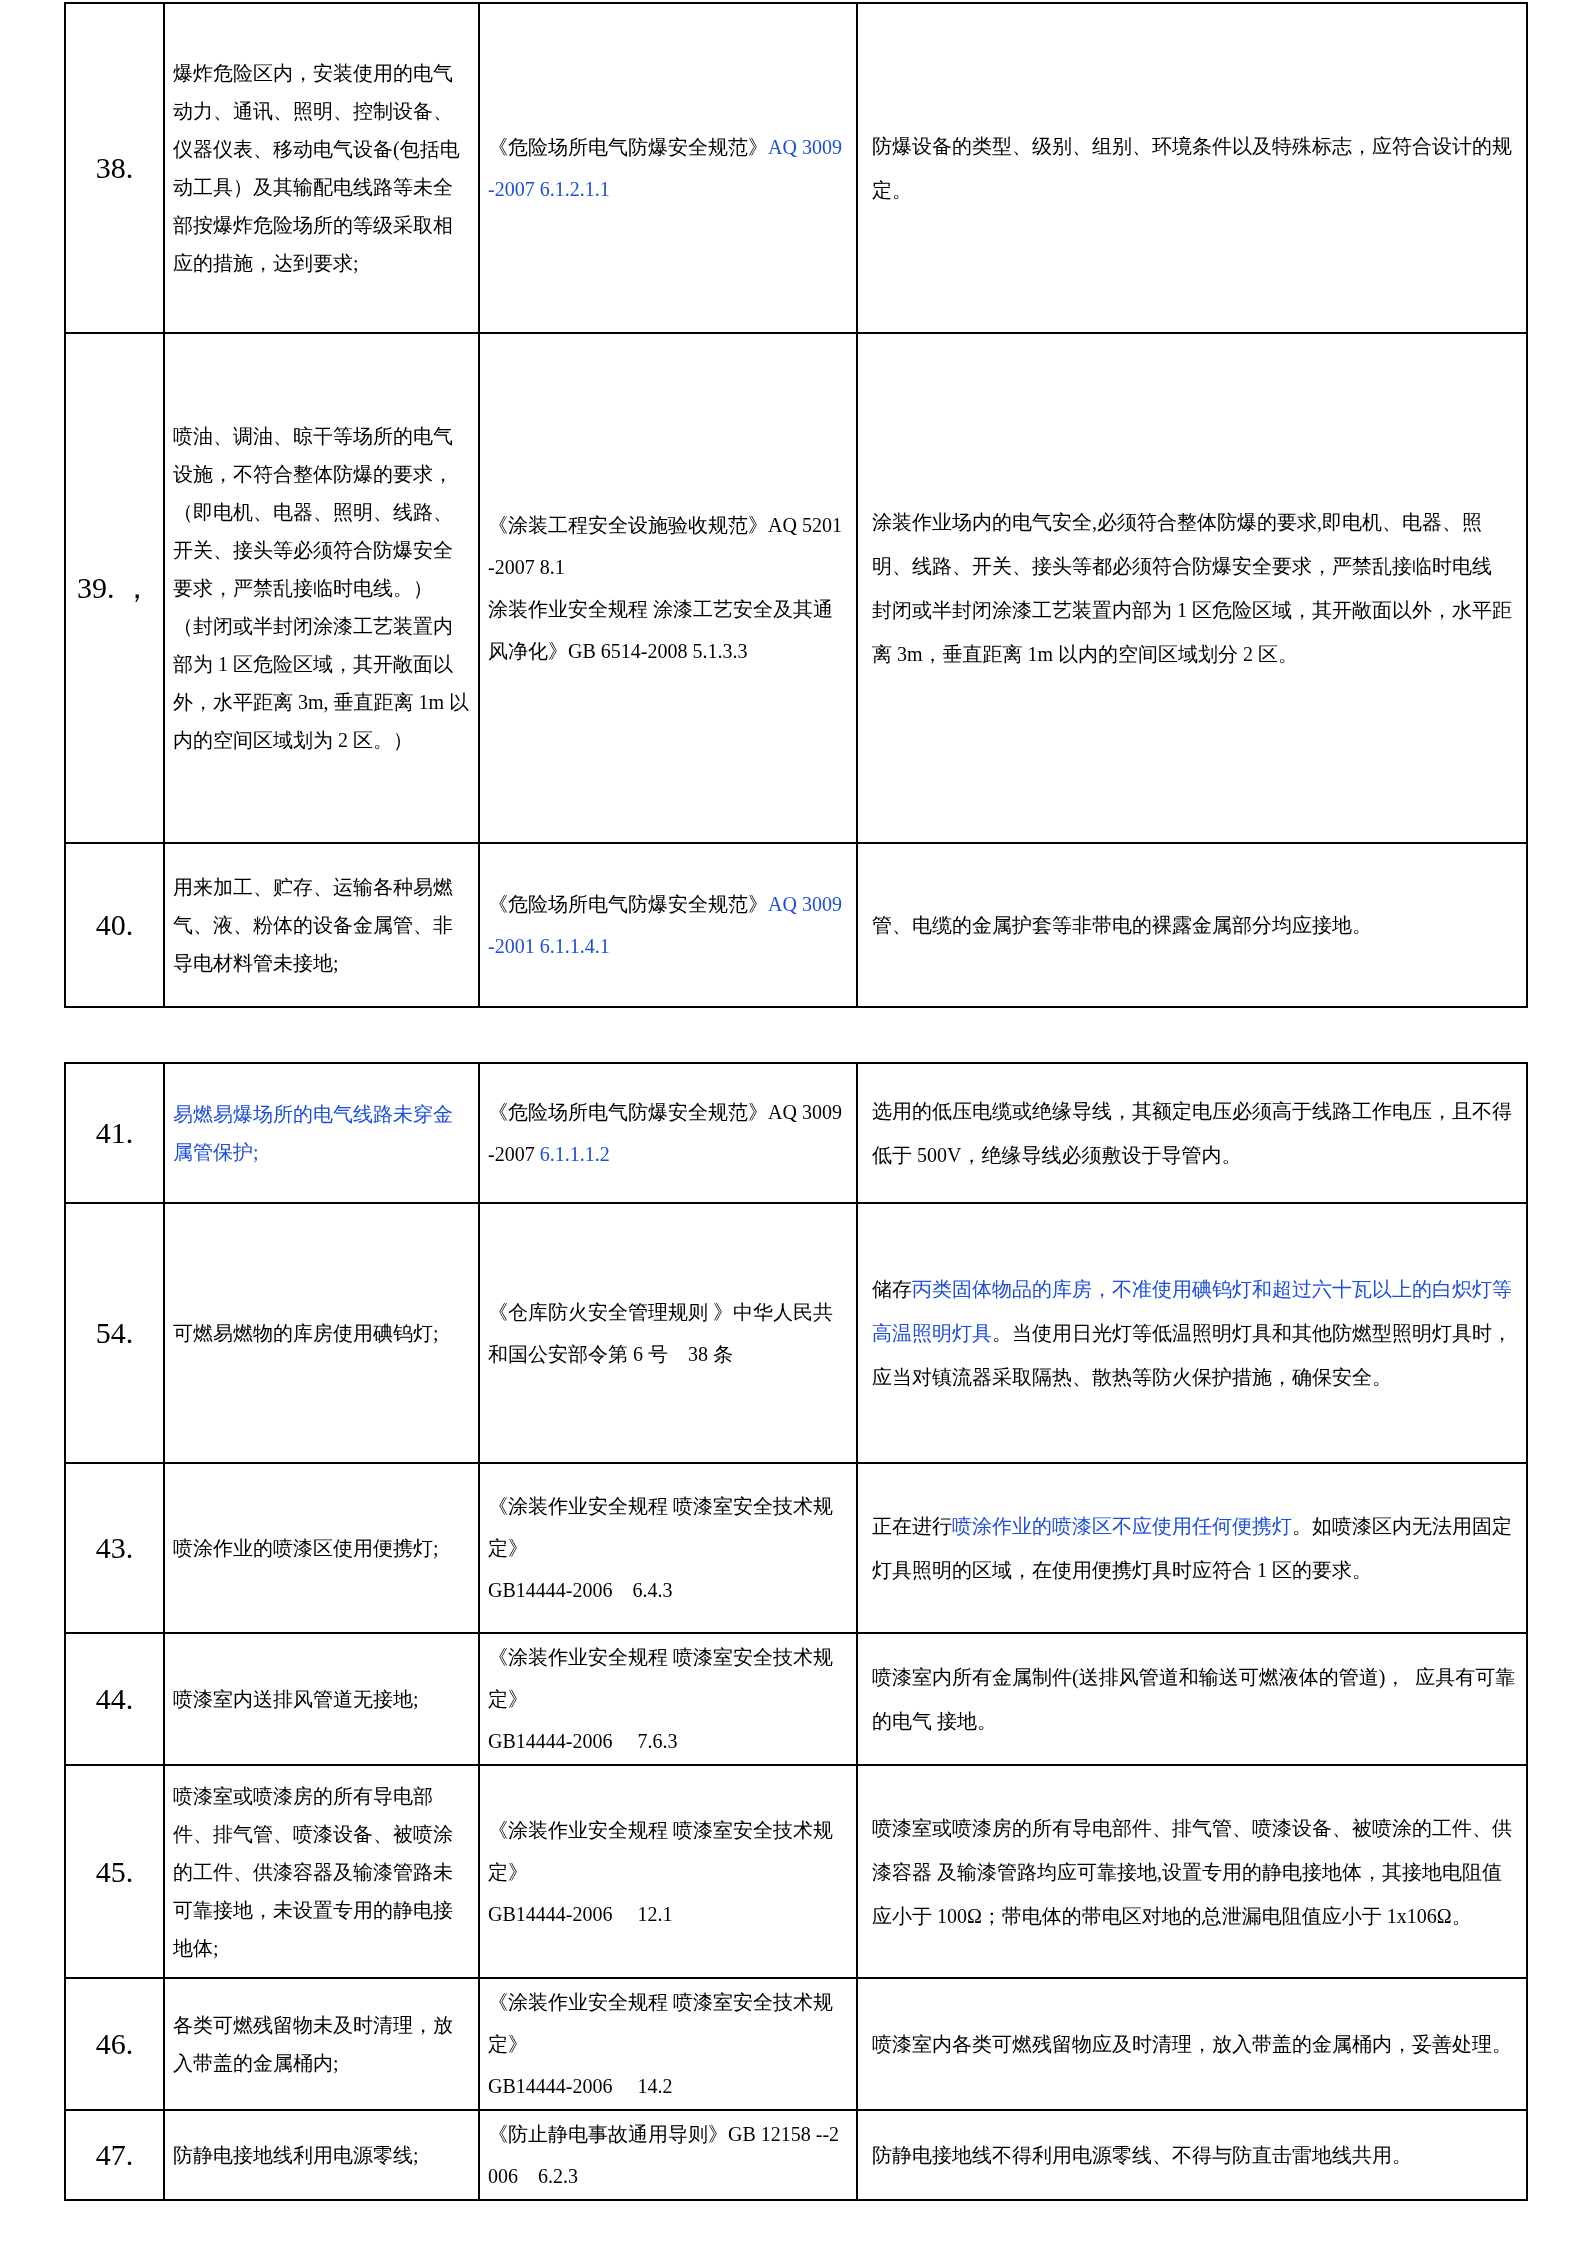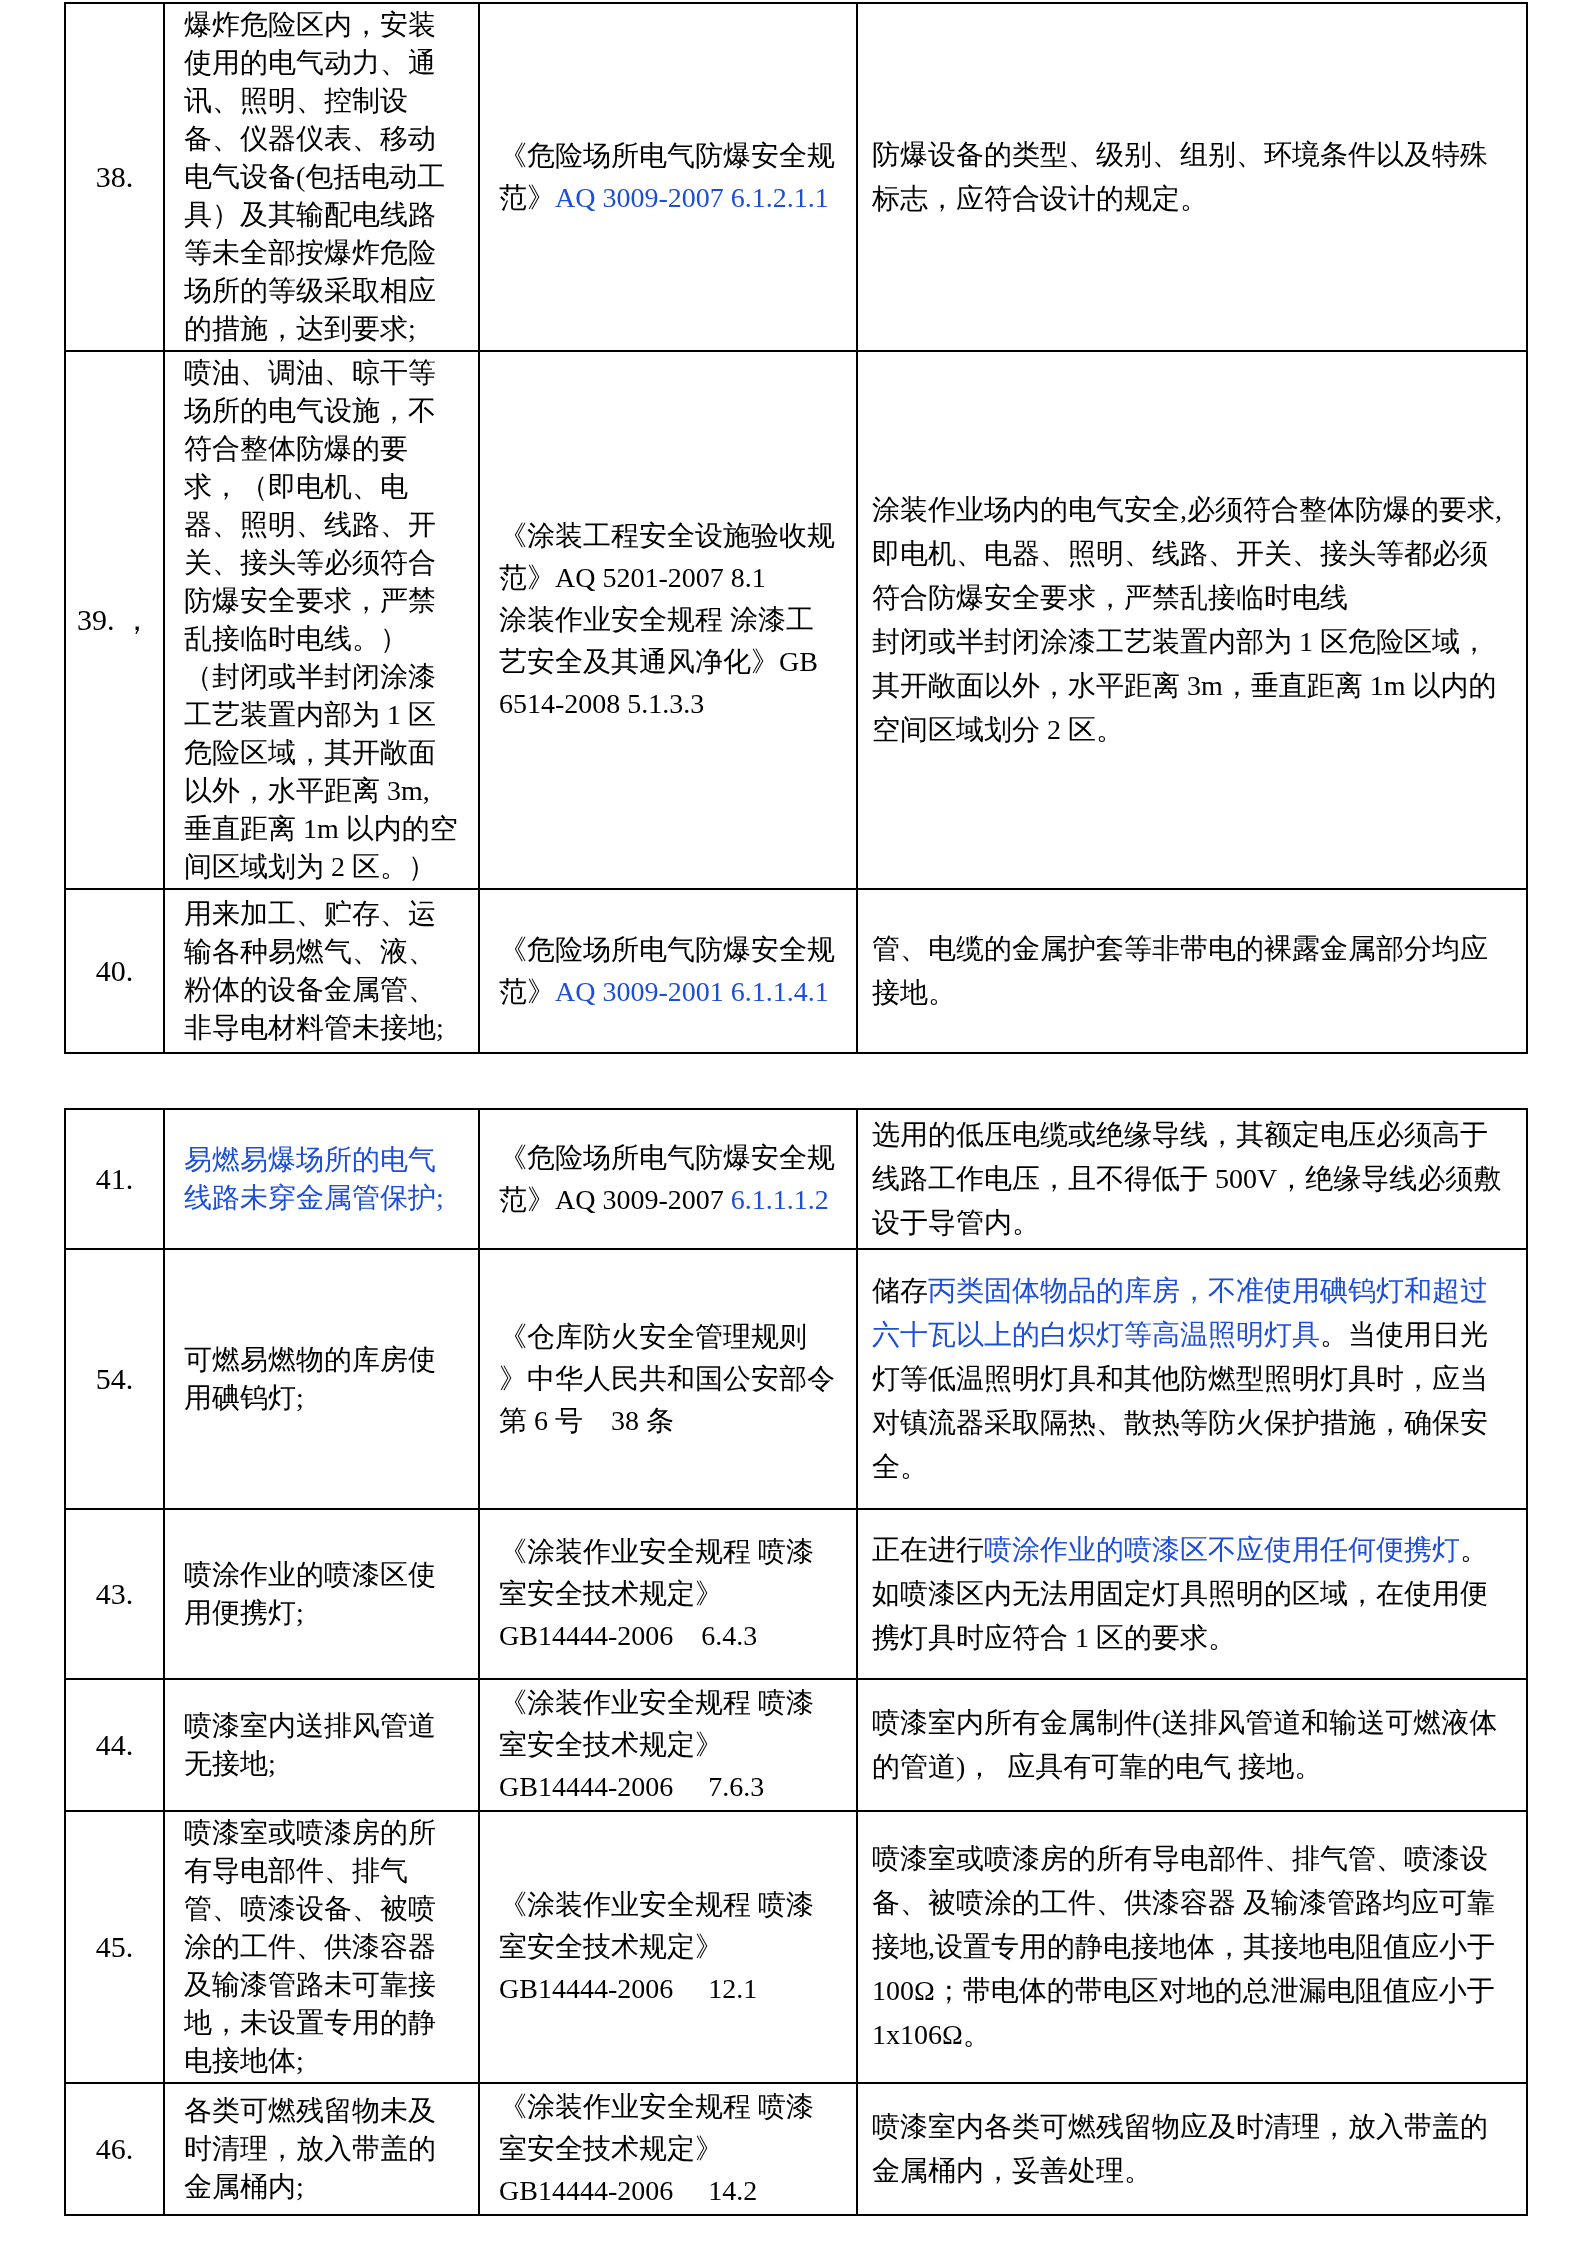--- a/index.html
+++ b/index.html
@@ -17,22 +17,22 @@
     padding:2px 0 0 64px;
   }
   table{
     border-collapse:collapse;
     table-layout:fixed;
     width:1462px;
   }
   td{
     border:2px solid #000000;
     vertical-align:middle;
-    padding:2px 19px;
-    font-size:28px;
+    padding:2px 8px;
+    font-size:20px;
     white-space:pre-wrap;
     word-break:break-all;
     overflow:hidden;
   }
   td.num{
     text-align:center;
     font-size:30px;
     padding:8px 2px;
     white-space:normal;
   }
@@ -131,17 +131,23 @@
 GB14444-2006　 12.1</span></td>
             <td class="req"><span>喷漆室或喷漆房的所有导电部件、排气管、喷漆设备、被喷涂的工件、供漆容器 及输漆管路均应可靠接地,设置专用的静电接地体，其接地电阻值应小于 100Ω；带电体的带电区对地的总泄漏电阻值应小于 1x106Ω。</span></td>
           </tr>
           <tr>
             <td class="num">46.</td>
             <td class="problem"><span>各类可燃残留物未及时清理，放入带盖的金属桶内;</span></td>
             <td class="basis"><span>《涂装作业安全规程 喷漆室安全技术规定》
 GB14444-2006　 14.2</span></td>
             <td class="req"><span>喷漆室内各类可燃残留物应及时清理，放入带盖的金属桶内，妥善处理。</span></td>
           </tr>
+          <tr>
+            <td class="num">47.</td>
+            <td class="problem"><span>防静电接地线利用电源零线;</span></td>
+            <td class="basis"><span>《防止静电事故通用导则》GB 12158 --2006　6.2.3</span></td>
+            <td class="req"><span>防静电接地线不得利用电源零线、不得与防直击雷地线共用。</span></td>
+          </tr>
         </tbody>
     </table>
   </div>
 
 </div>
 
 </body></html>

